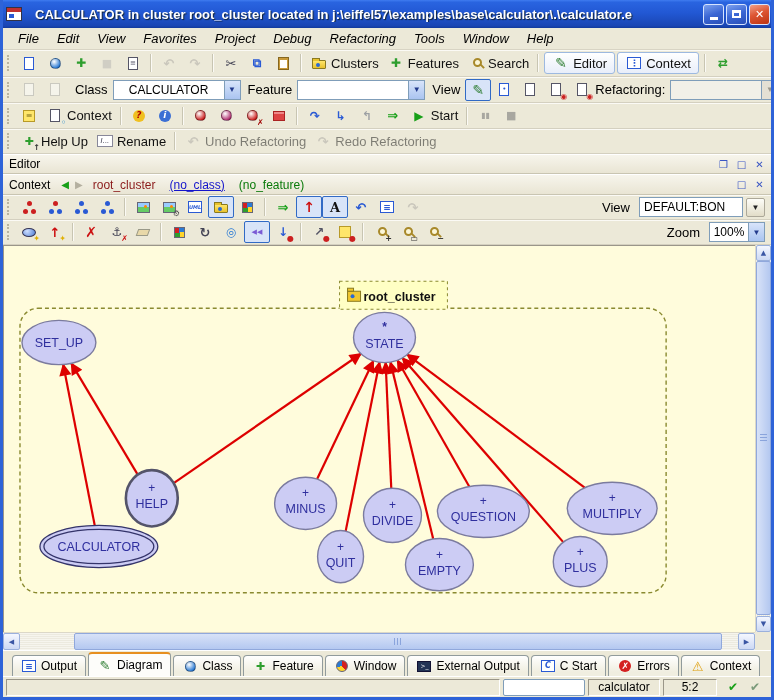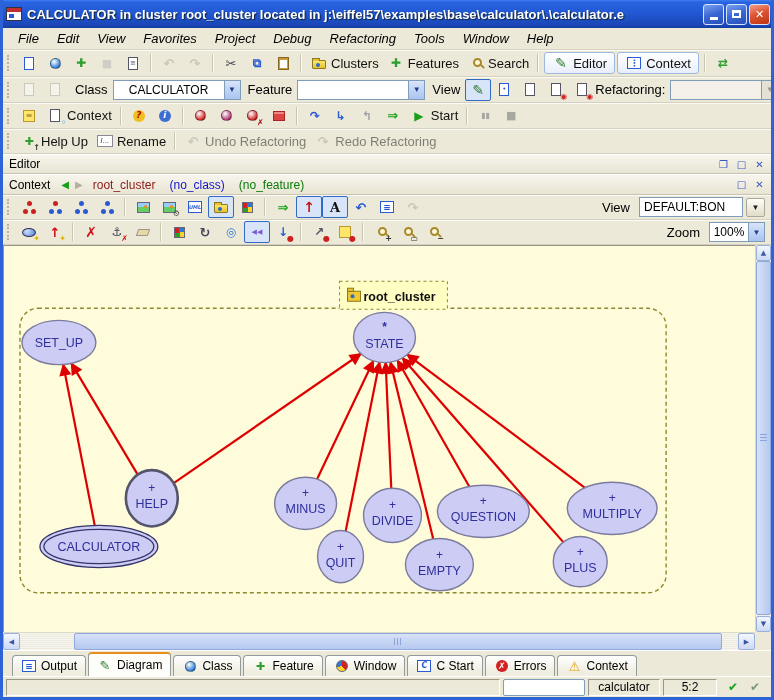--- a/index.html
+++ b/index.html
@@ -1,21 +1,21 @@
 <!DOCTYPE html>
 <html><head>
 <meta charset="utf-8">
 <style>
   * { box-sizing: border-box; margin: 0; padding: 0; user-select: none; }
   html,body { width:774px; height:700px; font-family:"Liberation Sans",sans-serif; }
   .window { width:774px; height:700px; background:#ece9d8; border-left:3px solid #2e63d8; border-right:3px solid #2e63d8; border-bottom:3px solid #2e63d8; display:flex; flex-direction:column; overflow:hidden; }
 
   
   .titlebar { height:28px; margin:0 -3px; flex:0 0 28px; background:linear-gradient(180deg,#3f7cf0 0%,#2964e0 8%,#2258d4 45%,#1a46b4 92%,#123a9c 100%); display:flex; align-items:center; padding:0 4px 0 6px; }
-  .title-text { color:#fff; font-weight:bold; font-size:13px; text-shadow:1px 1px 1px #123; white-space:nowrap; overflow:hidden; flex:1; margin-left:5px; }
+  .title-text { color:#fff; font-weight:bold; font-size:13px; text-shadow:1px 1px 1px #123; white-space:nowrap; overflow:hidden; flex:1; margin-left:13px; }
   .app-icon { width:16px; height:14px; background:#fff; border:1px solid #334; position:relative; flex:0 0 16px; }
   .app-icon::before { content:""; position:absolute; left:0; top:0; right:0; height:4px; background:#c03030; }
   .app-icon::after { content:""; position:absolute; left:2px; bottom:2px; width:5px; height:4px; background:#2a5ad4; }
   .tb-btns { display:flex; gap:2px; }
   .wbtn { width:21px; height:21px; border-radius:3px; border:1px solid #d6e4ff; display:flex; align-items:center; justify-content:center; color:#fff; font-size:11px; font-weight:bold; font-family:"DejaVu Sans",sans-serif; }
   .wbtn.min, .wbtn.max { background:linear-gradient(160deg,#7da1ee 0%,#3a66d4 50%,#2a50b8 100%); }
   .wbtn.min i { width:8px; height:3px; background:#fff; margin-top:9px; display:block; }
   .wbtn.max i { width:9px; height:8px; border:2px solid #fff; border-top-width:3px; display:block; }
   .wbtn.close { background:linear-gradient(160deg,#f0a088 0%,#dd5533 45%,#bb3311 100%); }
 
@@ -390,21 +390,21 @@
       <span>❐</span>
       <span>□</span>
       <span>✕</span>
     </span>
   </div>
 
   <div class="panelbar context">
     <span class="pb-title">Context</span>
     <span class="ctx-nav back">◀</span>
     <span class="ctx-nav fwd">▶</span>
-    <span id="crumbs"><span class="crumb" style="color: rgb(139, 26, 26);">root_cluster</span><span class="crumb" style="color: rgb(20, 20, 204);">(no_class)</span><span class="crumb" style="color: rgb(10, 122, 10);">(no_feature)</span></span>
+    <span id="crumbs"><span class="crumb" style="color: rgb(139, 26, 26);">root_cluster</span><span class="crumb" style="color: rgb(20, 20, 204); text-decoration: underline;">(no_class)</span><span class="crumb" style="color: rgb(10, 122, 10);">(no_feature)</span></span>
     <span class="pb-btns">
       <span>□</span>
       <span>✕</span>
     </span>
   </div>
 
   <div class="toolbar t25">
     <span class="grip"></span>
     <span class="tb-items">
         <button class="tb-btn">
@@ -694,20 +694,26 @@
         <span>Feature</span>
       </span>
       <span class="tab">
         <span class="icon">
           <i class="sh sh-pie"></i>
         </span>
         <span>Window</span>
       </span>
       <span class="tab">
         <span class="icon">
+          <i class="sh sh-console">&gt;_</i>
+        </span>
+        <span>External Output</span>
+      </span>
+      <span class="tab">
+        <span class="icon">
           <i class="sh sh-box" style="font-size: 8px;">C</i>
         </span>
         <span>C Start</span>
       </span>
       <span class="tab">
         <span class="icon">
           <i class="sh badge" style="--c: #fff; color: rgb(255, 255, 255); background: rgb(212, 32, 32);">✗</i>
         </span>
         <span>Errors</span>
       </span>

